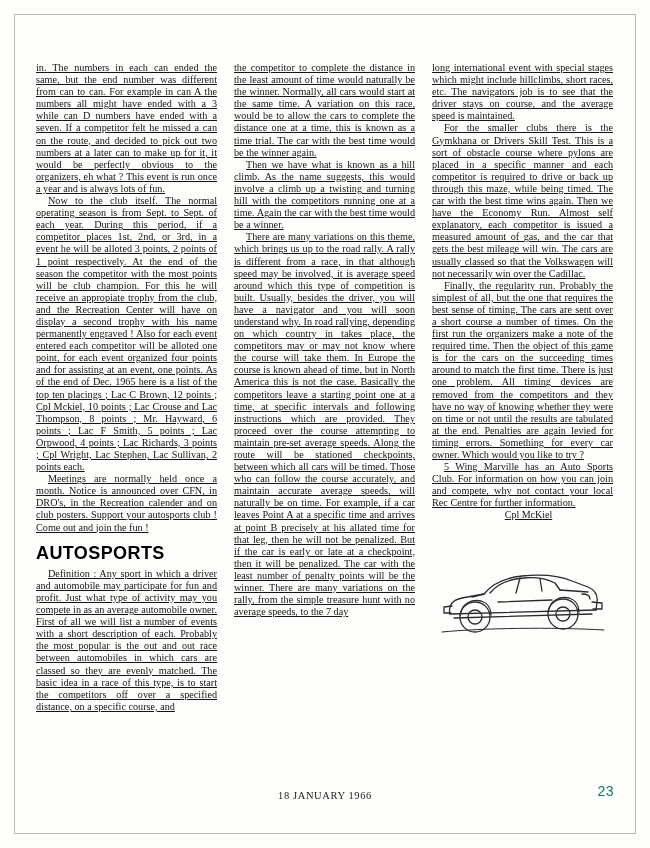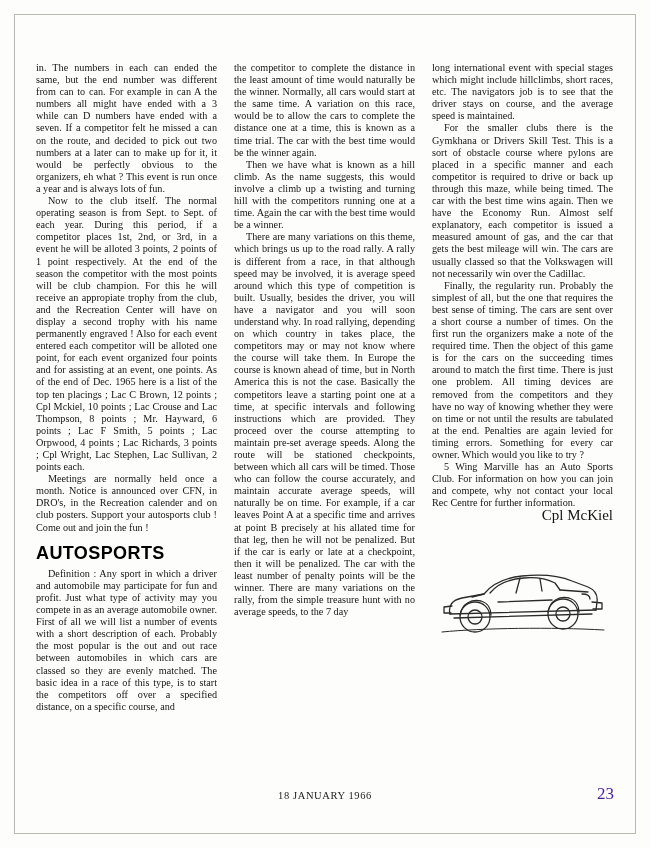--- a/index.html
+++ b/index.html
@@ -44,41 +44,42 @@
     font-size: 10.2px;
     line-height: 12.1px;
     text-align: justify;
     text-justify: inter-word;
     hyphens: manual;
     color: #151515;
   }
   .col p {
     margin: 0 0 0 0;
     text-indent: 12px;
+    text-decoration: underline;
   }
   .col p.noindent {
     text-indent: 0;
   }
   .col p + p {
     margin-top: 0px;
   }
   h2.section-title {
     font-family: "Liberation Sans", sans-serif;
     font-size: 18px;
     font-weight: bold;
     letter-spacing: 0.4px;
     margin: 13px 0 9px 0;
     text-indent: 0;
     text-align: left;
     color: #000;
   }
   .signature {
-    text-align: right;
+    text-align: center;
     margin-top: 10px;
-    font-size: 15px;
+    font-size: 10px;
     text-indent: 0;
   }
   .car-art {
     margin-top: 18px;
     width: 181px;
     height: 108px;
   }
   .footer {
     position: absolute;
     left: 36px;
@@ -93,23 +94,23 @@
     text-align: center;
     font-family: "Liberation Serif", serif;
     font-size: 10.5px;
     letter-spacing: 0.6px;
     color: #222;
   }
   .footer-page {
     position: absolute;
     right: 0;
     top: -6px;
-    font-family: Liberation Serif, serif;
-    font-size: 17px;
-    color: #4c1d95;
+    font-family: Liberation Mono, monospace;
+    font-size: 14px;
+    color: #0f766e;
   }
 </style>
 </head>
 <body>
 
 <div class="page">
   <div class="page-border"></div>
 
   <div class="content">
 

